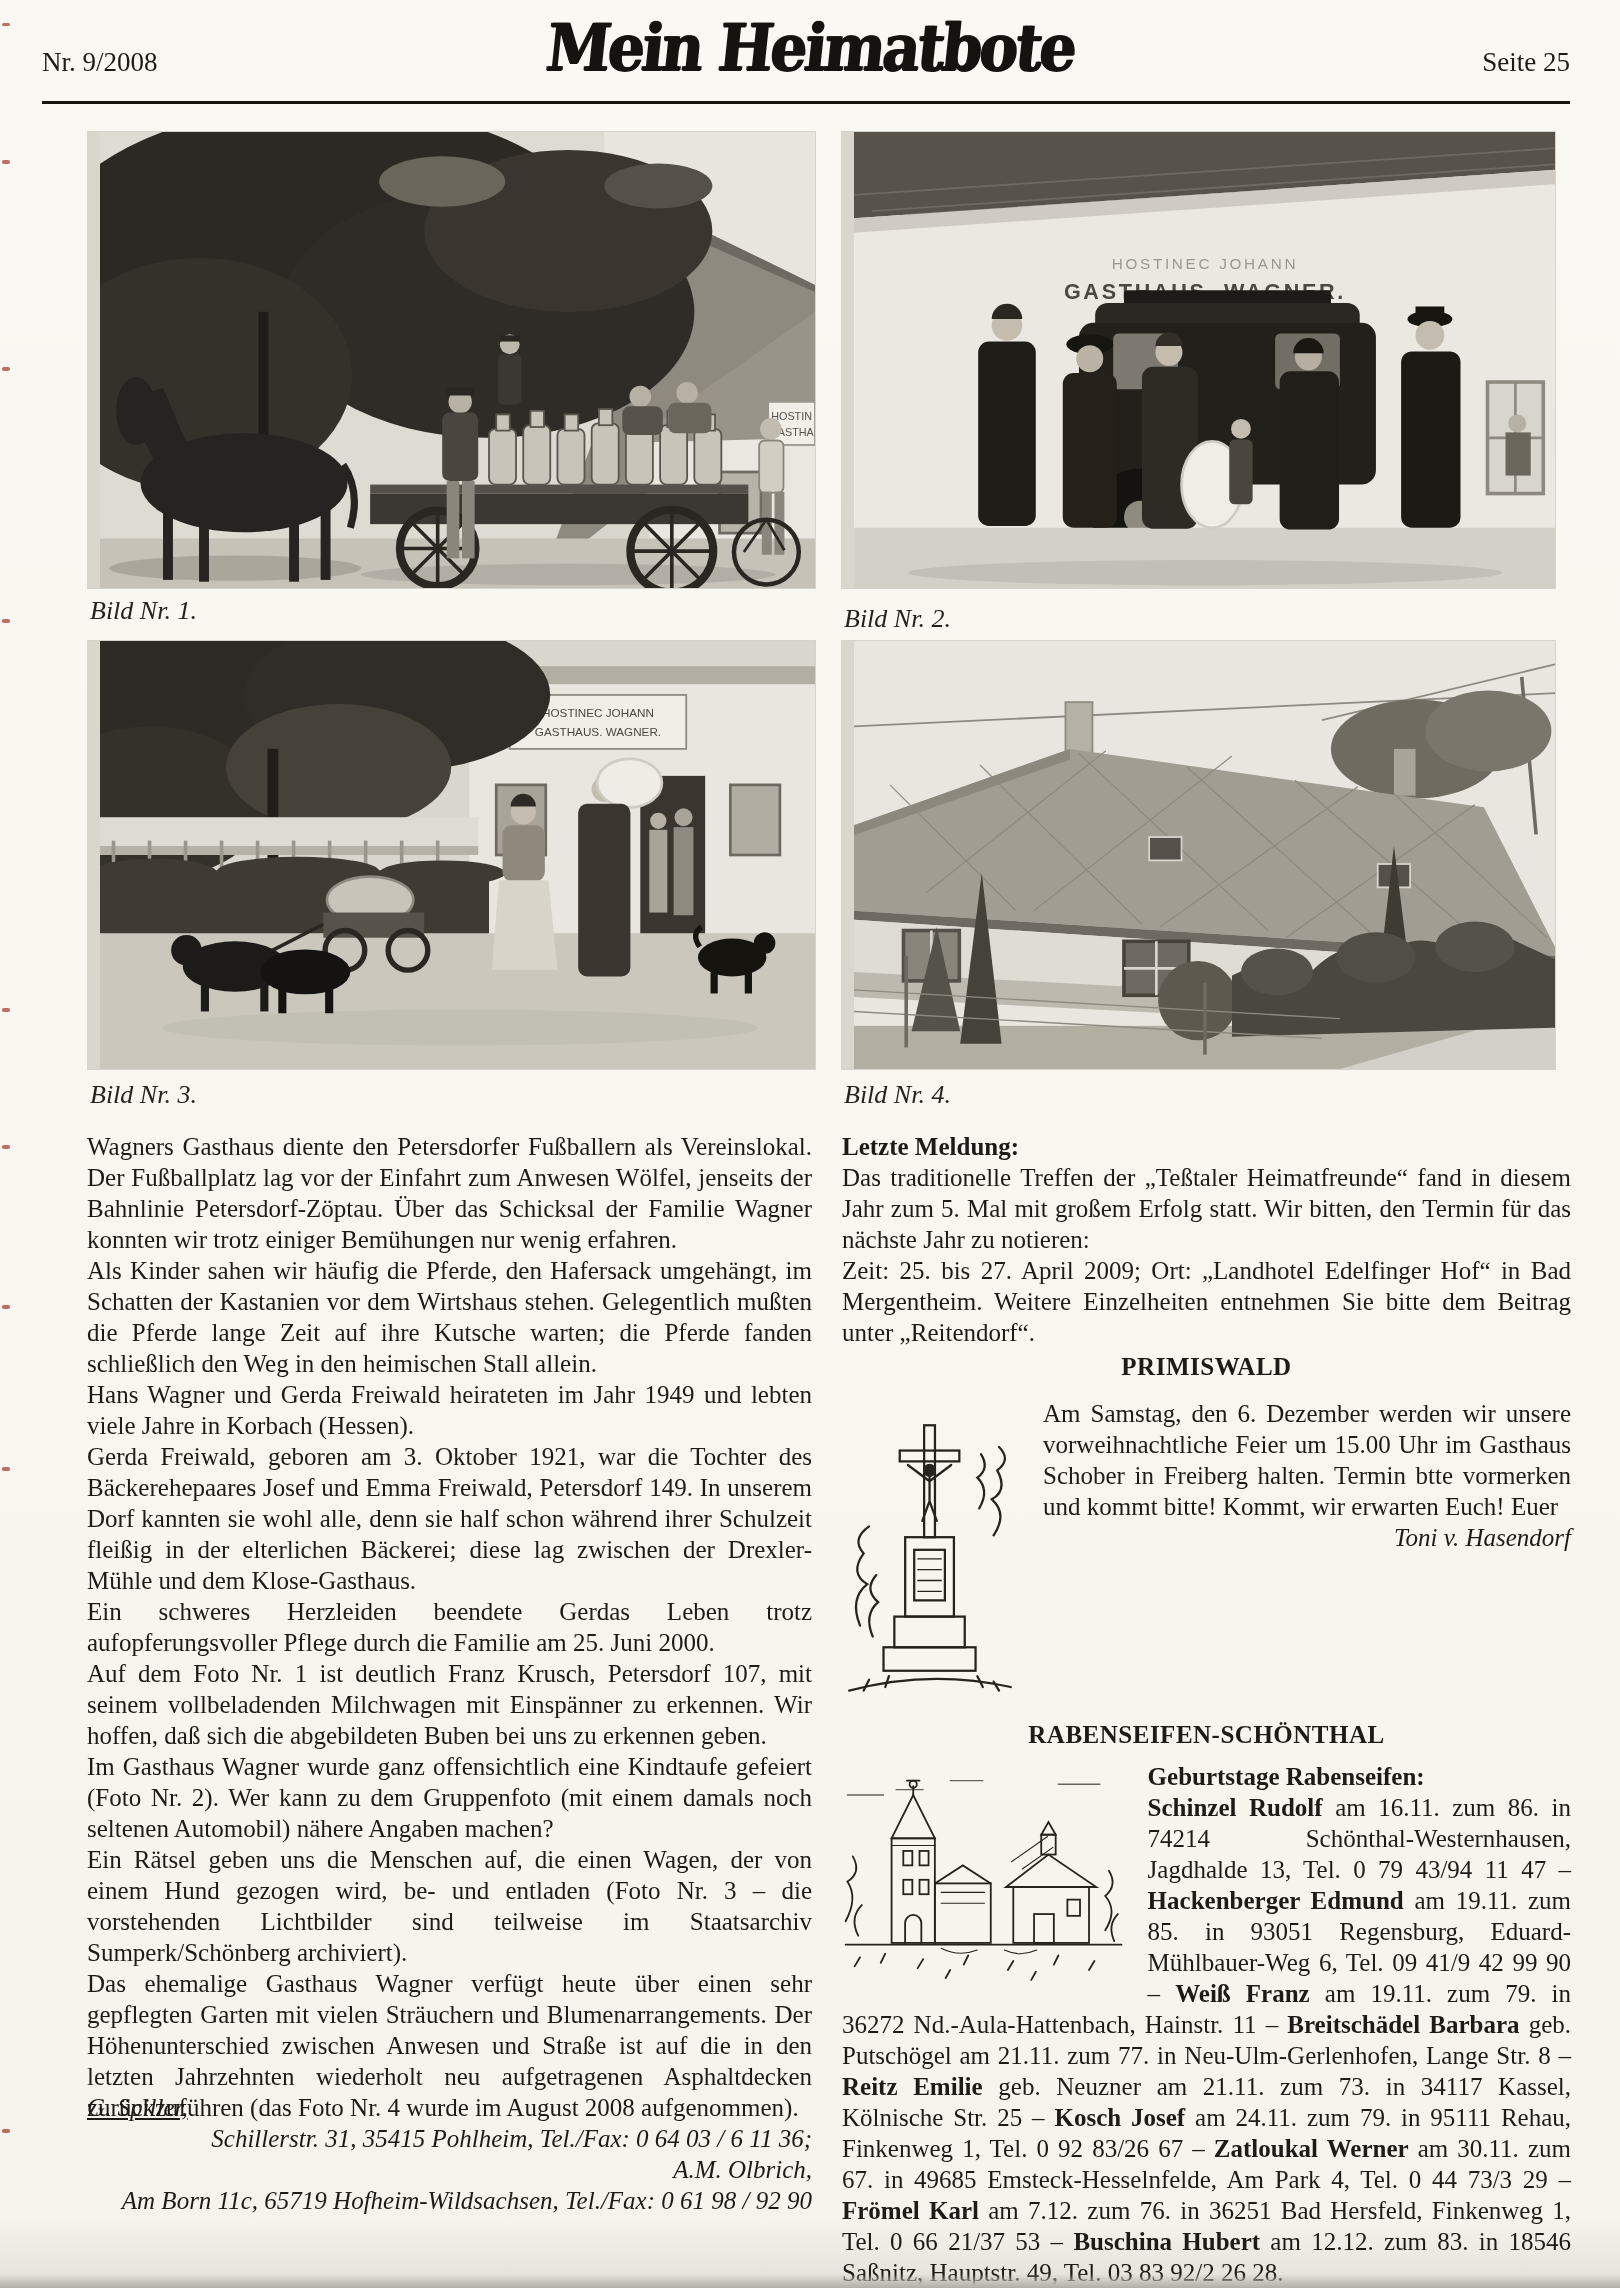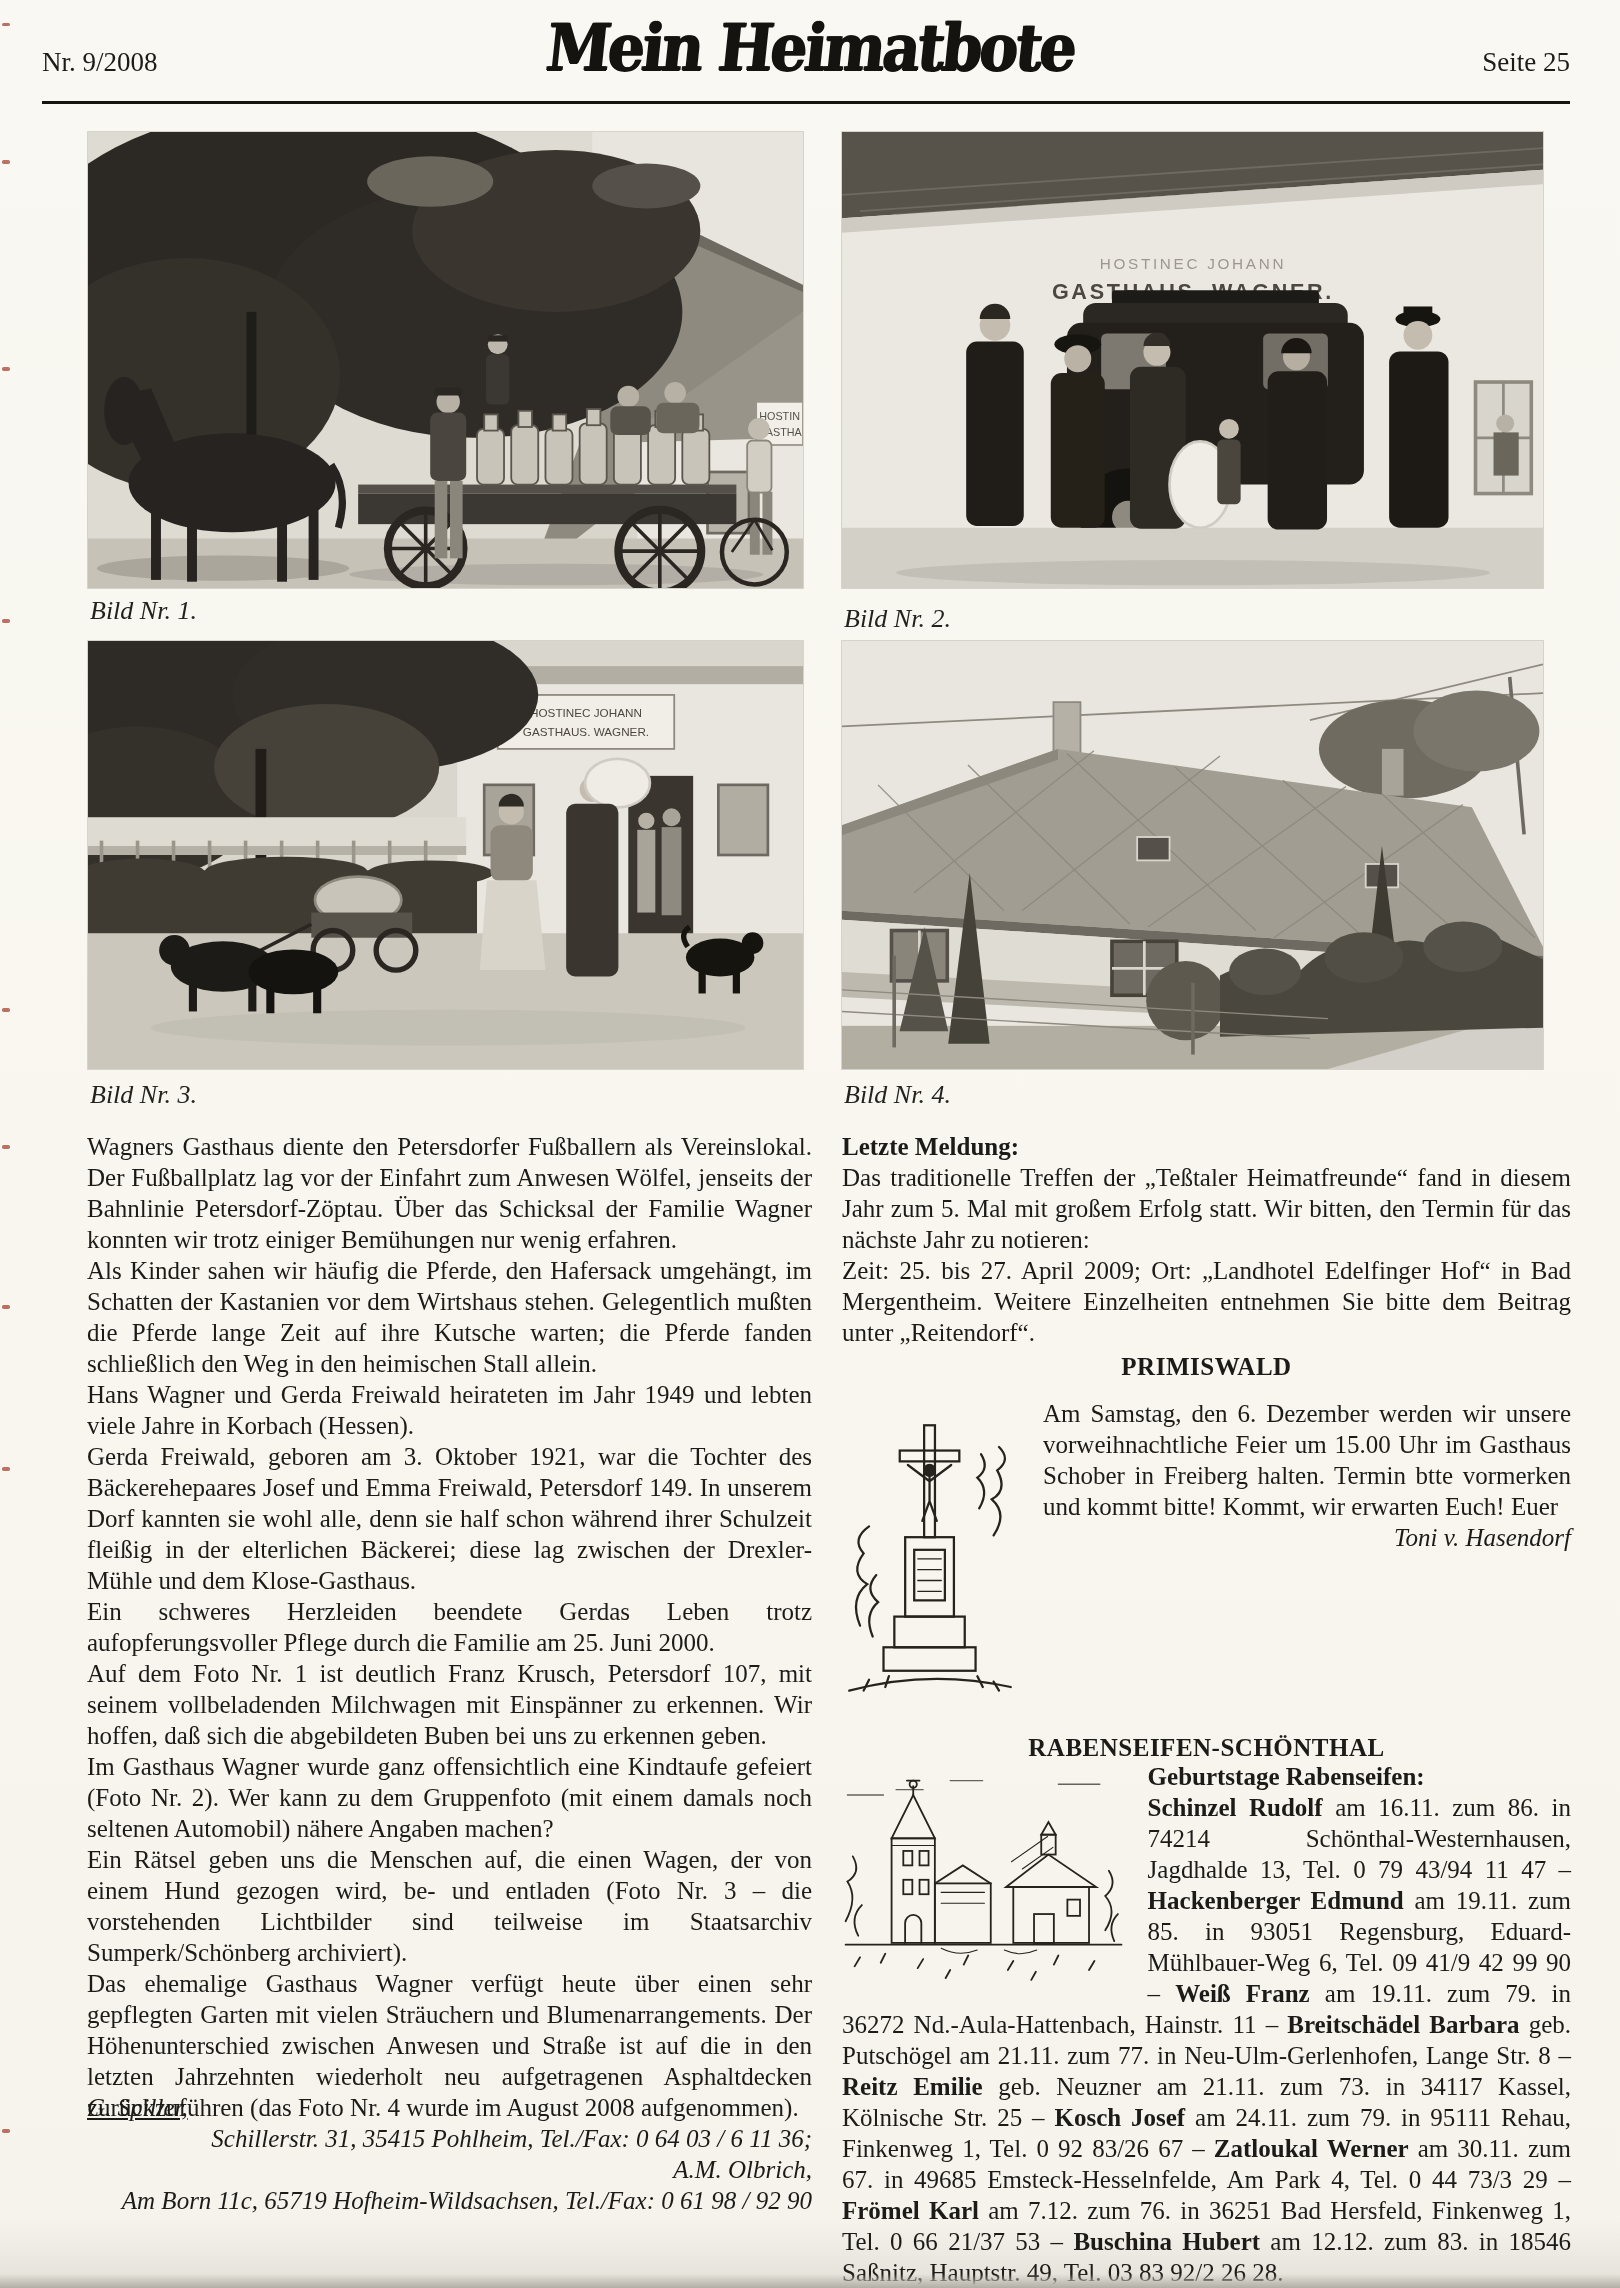--- a/index.html
+++ b/index.html
@@ -12,21 +12,21 @@
   .issue{position:absolute;left:42px;top:47px;font-size:27px;}
   .pagenum{position:absolute;right:50px;top:47px;font-size:27px;}
   .masthead{position:absolute;left:0;right:0;top:14.4px;text-align:center;}
   .masthead span{
     display:inline-block;font-family:"DejaVu Serif",serif;font-weight:bold;font-size:58px;
     letter-spacing:-2.7px;transform:skewX(-6deg) scaleY(1.12);
     text-shadow:1.8px 0 0 #141310,0.9px 0.9px 0 #141310;color:#141310;
   }
   .rule{position:absolute;left:42px;right:50px;top:101px;height:2.7px;background:#15140f;}
   
-  .photo{position:absolute;background:#d9d6ce;box-shadow:0 0 0 0.9px #d2cfc7;}
+  .photo{position:absolute;background:#d9d6ce;box-shadow:0 0 0 0.9px #d2cfc7;padding-left:12px;}
   .photo svg{display:block;width:100%;height:100%;}
   #photo1{left:88px;top:132px;width:715px;height:456px;text-align:center;}
   #photo2{left:842px;top:132px;width:701px;height:456px;}
   #photo3{left:88px;top:641px;width:715px;height:428px;}
   #photo4{left:842px;top:641px;width:701px;height:428px;}
   .caption{position:absolute;font-style:italic;font-size:26px;color:#23221e;}
   #cap1{left:90px;top:596px;} #cap2{left:844px;top:604px;font-family:Liberation Serif, serif;}
   #cap3{left:90px;top:1080px;text-align:center;} #cap4{left:844px;top:1080px;}
   
   .col{font-size:25px;line-height:31px;text-align:justify;}
@@ -34,21 +34,21 @@
   #leftcol{position:absolute;left:87px;top:1131px;width:725px;}
   .sig-overlay{margin-top:-31px;text-align:left;font-style:italic;text-decoration:underline;}
   .sig-line{font-style:italic;text-align:right;}
   #meldung{position:absolute;left:842px;top:1131px;width:729px;}
   .bold{font-weight:bold;}
   .sec-heading{position:absolute;left:842px;width:729px;text-align:center;font-weight:bold;font-size:25px;letter-spacing:0.5px;}
   #primiswald-h{top:1353px;}
   #primiswald{position:absolute;left:842px;top:1398px;width:729px;}
   .crucifix-box{float:left;width:176px;height:297px;margin:1.8px 25px 0 0;}
   .toni{text-align:right;font-style:italic;}
-  #rabenseifen-h{top:1721px;margin-top:13px;}
+  #rabenseifen-h{top:1721px;}
   #geburtstage{position:absolute;left:842px;top:1761px;width:729px;}
   .church-box{float:left;width:284px;height:218px;margin:7.2px 21.6px 0 0;}
   
   .speck{position:absolute;left:1.8px;width:8px;height:3.6px;background:#a03826;opacity:.7;border-radius:1.8px;}
   .scan-bottom{position:absolute;left:0;right:0;bottom:0;height:14.4px;
     background:linear-gradient(180deg,rgba(190,187,179,0) 0%,#bcb9b1 80%,#b1aea6 100%);}
 </style>
 </head>
 <body>
 

